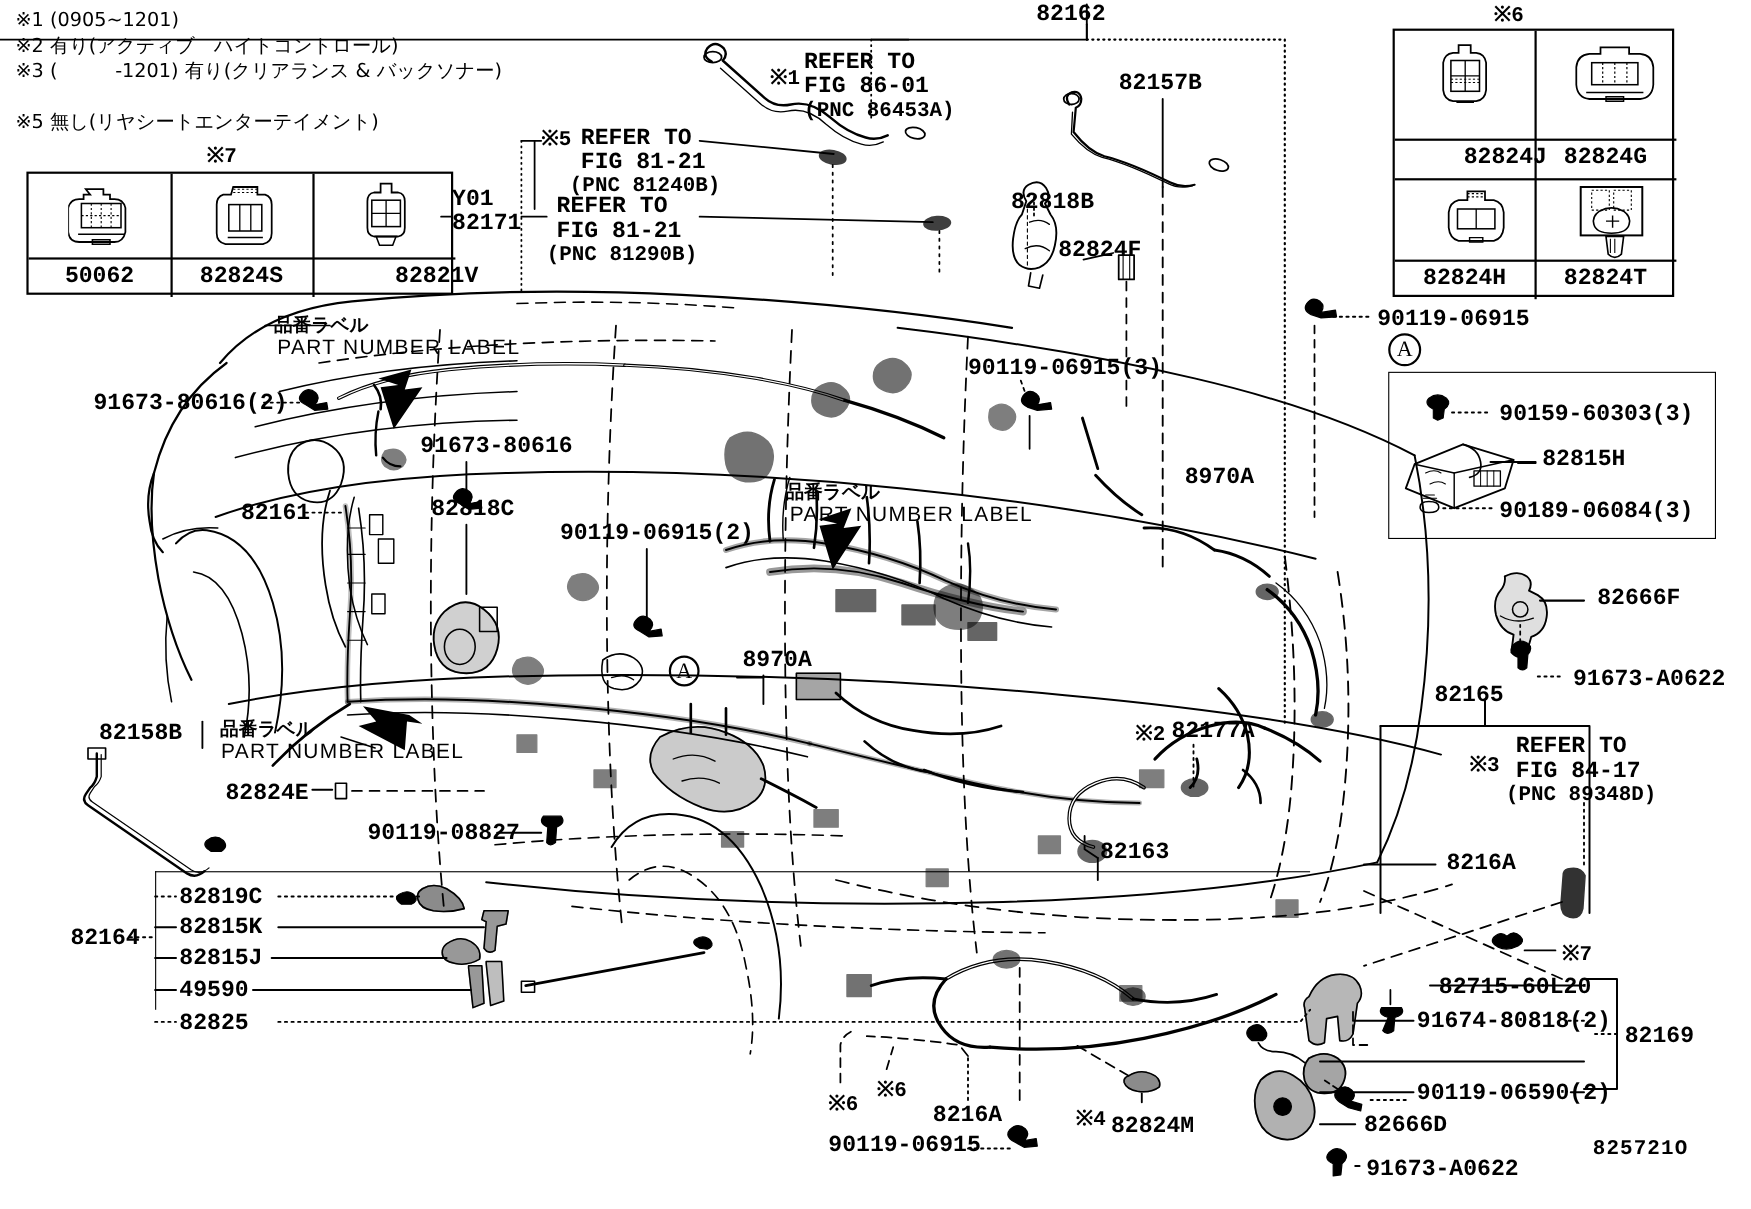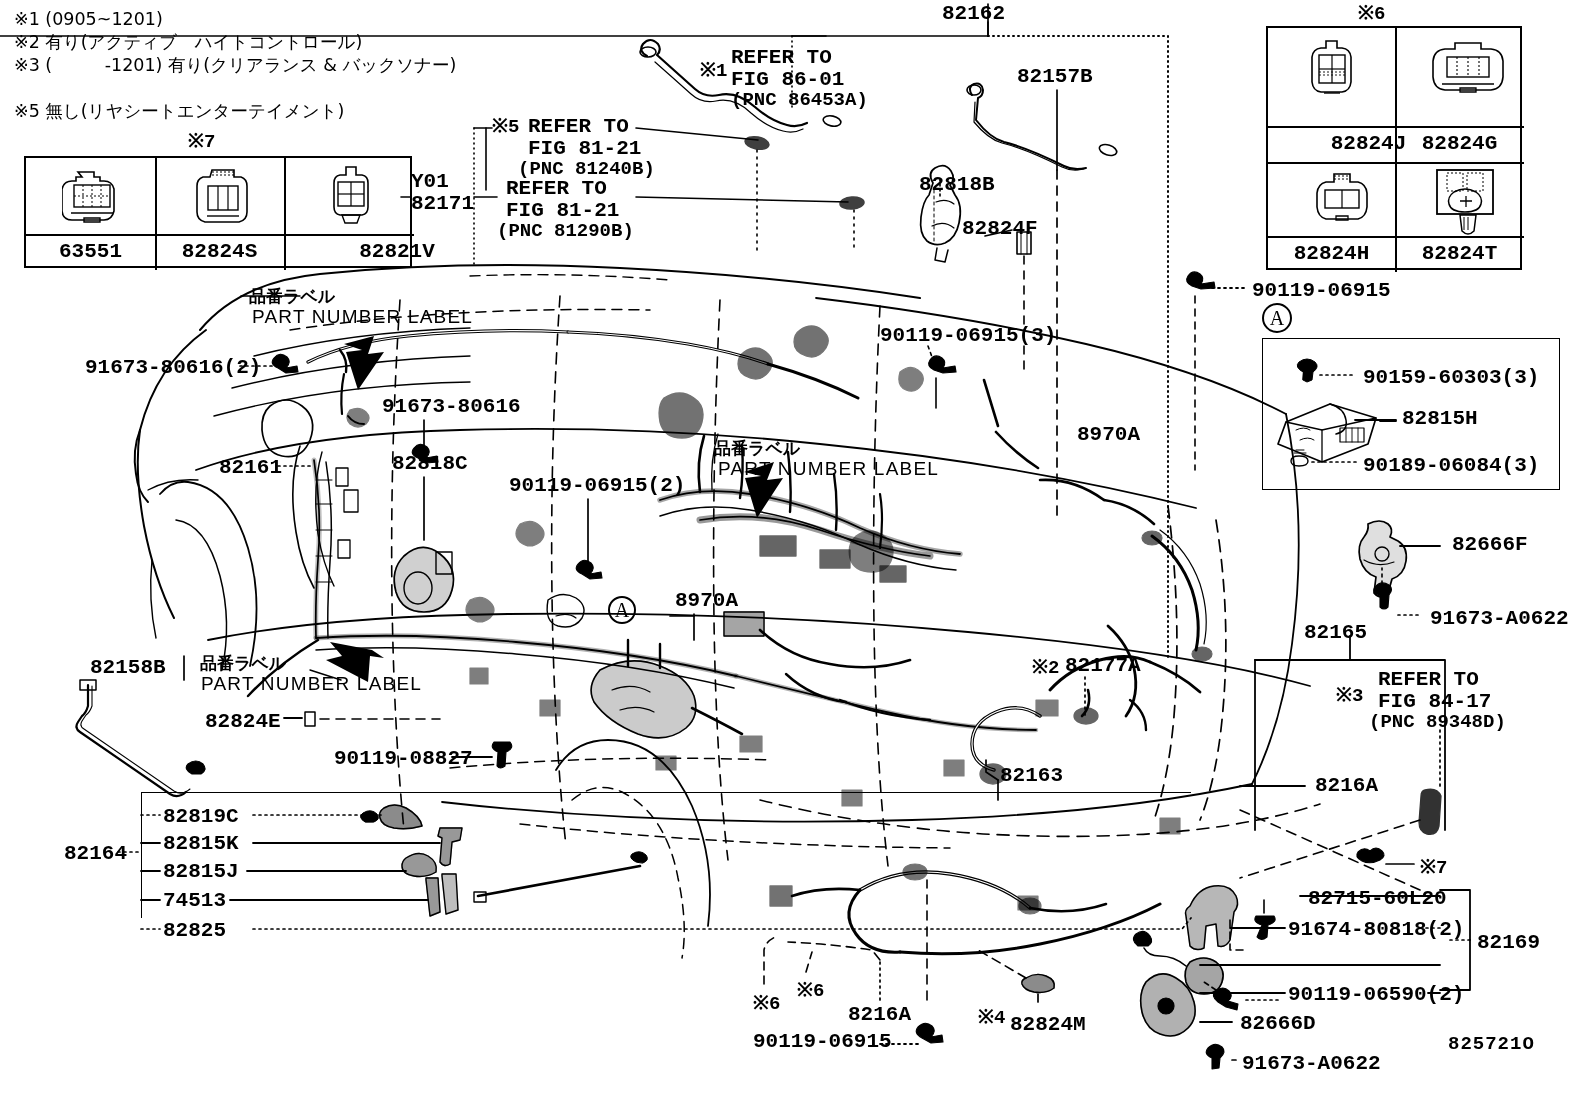--- a/index.html
+++ b/index.html
@@ -123,21 +123,21 @@
     <div class="conn" style="left:298px;top:6px;">
       <svg width="54" height="64" viewBox="0 0 54 64">
         <path d="M22 3 h10 v8 h6 q6 1 6 8 v24 q0 7 -6 8 h-22 q-6 -1 -6 -8 v-24 q0 -7 6 -8 h6 z" fill="none" stroke="#000" stroke-width="1.6"></path>
         <rect x="14" y="18" width="26" height="24" fill="none" stroke="#000" stroke-width="1.4"></rect>
         <line x1="27" y1="18" x2="27" y2="42" stroke="#000" stroke-width="1.2"></line>
         <line x1="14" y1="30" x2="40" y2="30" stroke="#000" stroke-width="1.2"></line>
         <path d="M18 51 h18 l-3 8 h-12 z" fill="none" stroke="#000" stroke-width="1.4"></path>
       </svg>
     </div>
 
-    <div class="cap" style="left:0;top:82px;width:129px;">63551</div>
+    <div class="cap" style="left:0;top:82px;width:129px;">50062</div>
     <div class="cap" style="left:129px;top:82px;width:129px;">82824S</div>
     <div class="cap" style="left:258px;top:82px;width:130px;padding-left:48px;">82821V</div>
   </div>
 
   <div class="t pn-s" style="left:1358px;top:5px;">※6</div>
   <div class="ctable" style="left:1266px;top:26px;width:256px;height:244px;">
     <div class="vline" style="left:127px;top:0;height:244px;"></div>
     <div class="hline" style="left:0;top:98px;width:256px;"></div>
     <div class="hline" style="left:0;top:134px;width:256px;"></div>
     <div class="hline" style="left:0;top:208px;width:256px;"></div>
@@ -251,21 +251,21 @@
   <div class="t jp" style="left:200px;top:655px;">品番ラベル</div>
   <div class="t lbl-en" style="left:201px;top:674px;">PART NUMBER LABEL</div>
   <div class="t pn" style="left:205px;top:711px;">82824E</div>
   <div class="t pn" style="left:334px;top:748px;">90119-08827</div>
 
   <div class="frame solid" style="left:141px;top:792px;width:1050px;height:126px;border-right:none;border-bottom:none;"></div>
   <div class="t pn" style="left:64px;top:843px;">82164</div>
   <div class="t pn" style="left:163px;top:806px;">82819C</div>
   <div class="t pn" style="left:163px;top:833px;">82815K</div>
   <div class="t pn" style="left:163px;top:861px;">82815J</div>
-  <div class="t pn" style="left:163px;top:890px;">74513</div>
+  <div class="t pn" style="left:163px;top:890px;">49590</div>
   <div class="t pn" style="left:163px;top:920px;">82825</div>
 
   <div class="t pn-s" style="left:753px;top:995px;">※6</div>
   <div class="t pn-s" style="left:797px;top:982px;">※6</div>
   <div class="t pn" style="left:848px;top:1004px;">8216A</div>
   <div class="t pn" style="left:753px;top:1031px;">90119-06915</div>
   <div class="t pn-s" style="left:978px;top:1009px;">※4</div>
   <div class="t pn" style="left:1010px;top:1014px;">82824M</div>
 
   <div class="t pn" style="left:1308px;top:888px;">82715-60L20</div>

